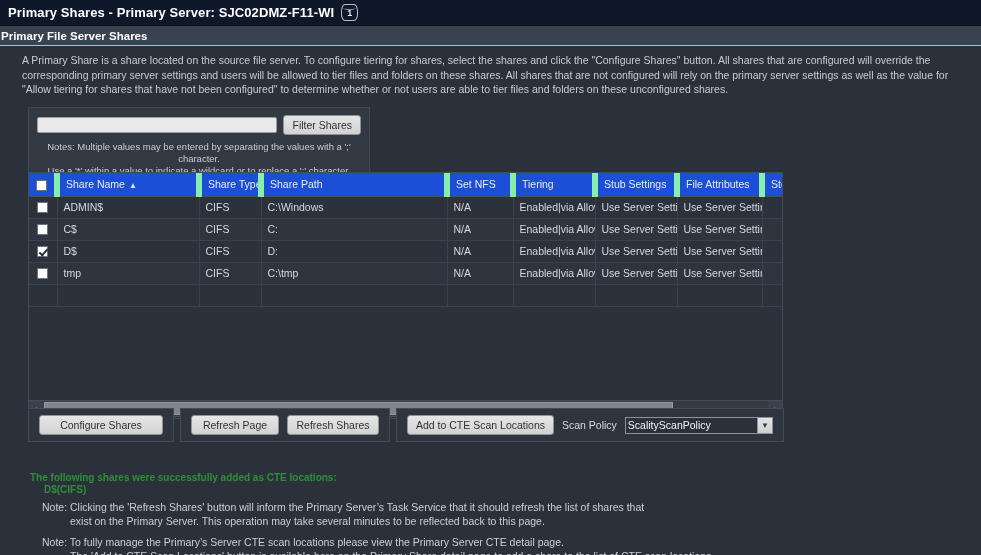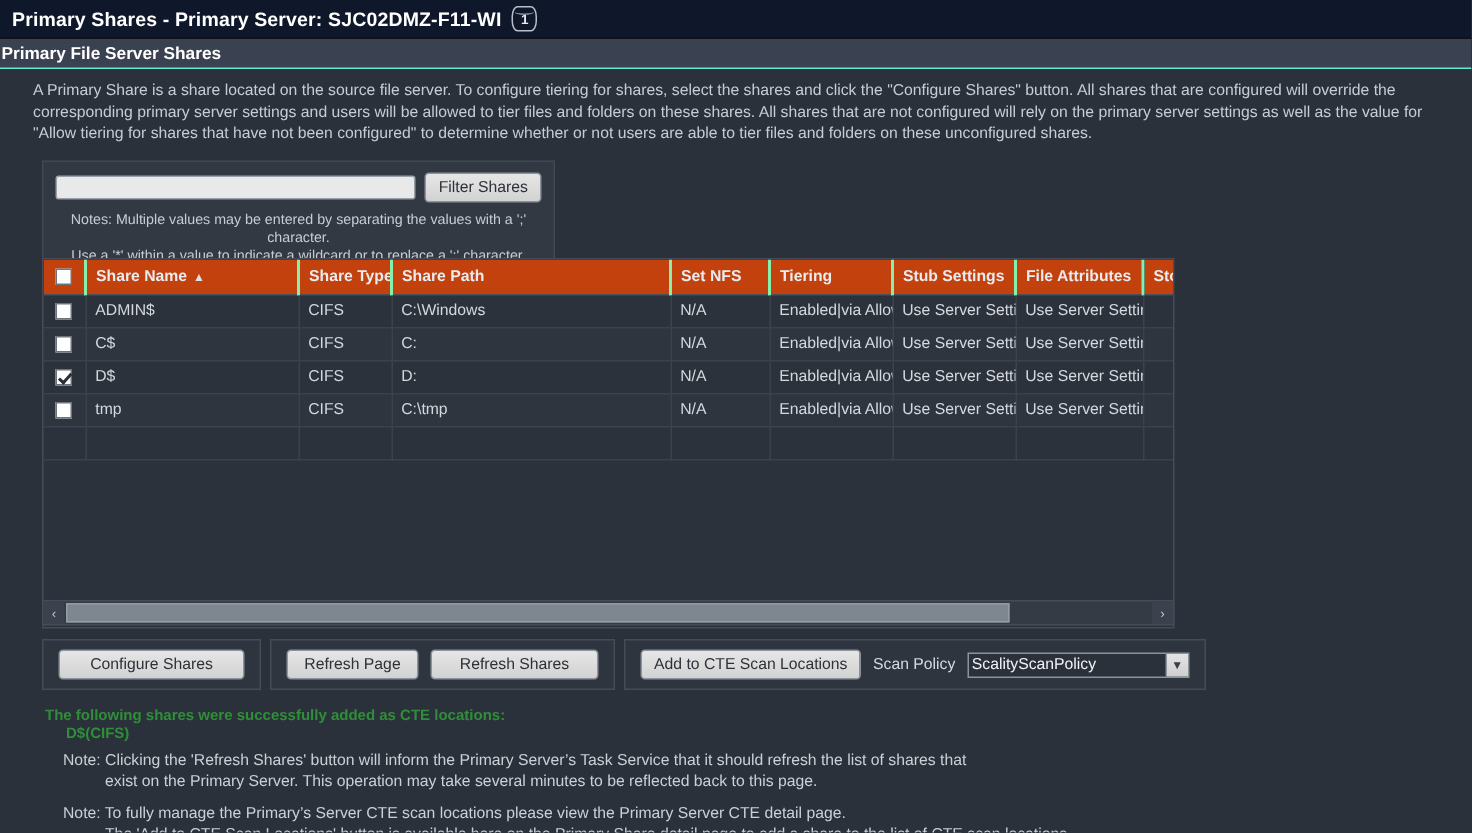--- a/index.html
+++ b/index.html
@@ -127,29 +127,29 @@
     background: #2c323b;
     overflow: hidden;
   }
   table.shares {
     border-collapse: collapse;
     width: 100%;
     table-layout: fixed;
     font-size: 10.5px;
   }
   table.shares thead th {
-    background: #c2410c;
+    background: #1d4ed8;
     color: #e8ebef;
     font-size: 10.5px;
-    font-weight: bold;
+    font-weight: normal;
     text-align: left;
     height: 23px;
     padding: 0 6px;
     border-bottom: 1px solid #4a515d;
-    border-right: 2px solid #86efac;
+    border-right: 6px solid #86efac;
     white-space: nowrap;
     overflow: hidden;
   }
   table.shares tbody td {
     height: 22px;
     padding: 0 6px;
     border-bottom: 1px solid #3b424d;
     border-right: 1px solid #3b424d;
     color: #d5d9df;
     white-space: nowrap;
@@ -200,21 +200,21 @@
   .hscroll .track { flex: 1; height: 13px; position: relative; margin: 0 1px; }
   .hscroll .thumb {
     position: absolute; left: 0; top: 0;
     width: 87%; height: 13px;
     background: #7e868f;
     border: 1px solid #949ca6;
     cursor: pointer;
   }
 
   
-  .btn-bar { position: absolute; left: 28px; top: 426px; display: flex; gap: 6px; align-items: stretch; }
+  .btn-bar { position: absolute; left: 28px; top: 408px; display: flex; gap: 6px; align-items: stretch; }
   .grp {
     border: 1px solid #454c58;
     background: #2f353f;
     padding: 6px 10px;
     display: flex;
     align-items: center;
     gap: 8px;
   }
   .grp .btn { min-width: 0; }
   .btn-wide { width: 124px; text-align: center; }
@@ -384,21 +384,21 @@
     </div>
     <div class="arrow">›</div>
   </div>
 
   <div class="btn-bar">
     <div class="grp">
       <button class="btn btn-wide">Configure Shares</button>
     </div>
     <div class="grp">
       <button class="btn btn-wide" style="width:88px">Refresh Page</button>
-      <button class="btn btn-wide" style="width:112px">Refresh Shares</button>
+      <button class="btn btn-wide" style="width:92px">Refresh Shares</button>
     </div>
     <div class="grp">
       <button class="btn">Add to CTE Scan Locations</button>
       <span class="scan-label">Scan Policy</span>
       <span class="select-wrap">
         <select class="scan-select">
           <option>ScalityScanPolicy</option>
         </select>
         <span class="caret">▼</span>
       </span>

